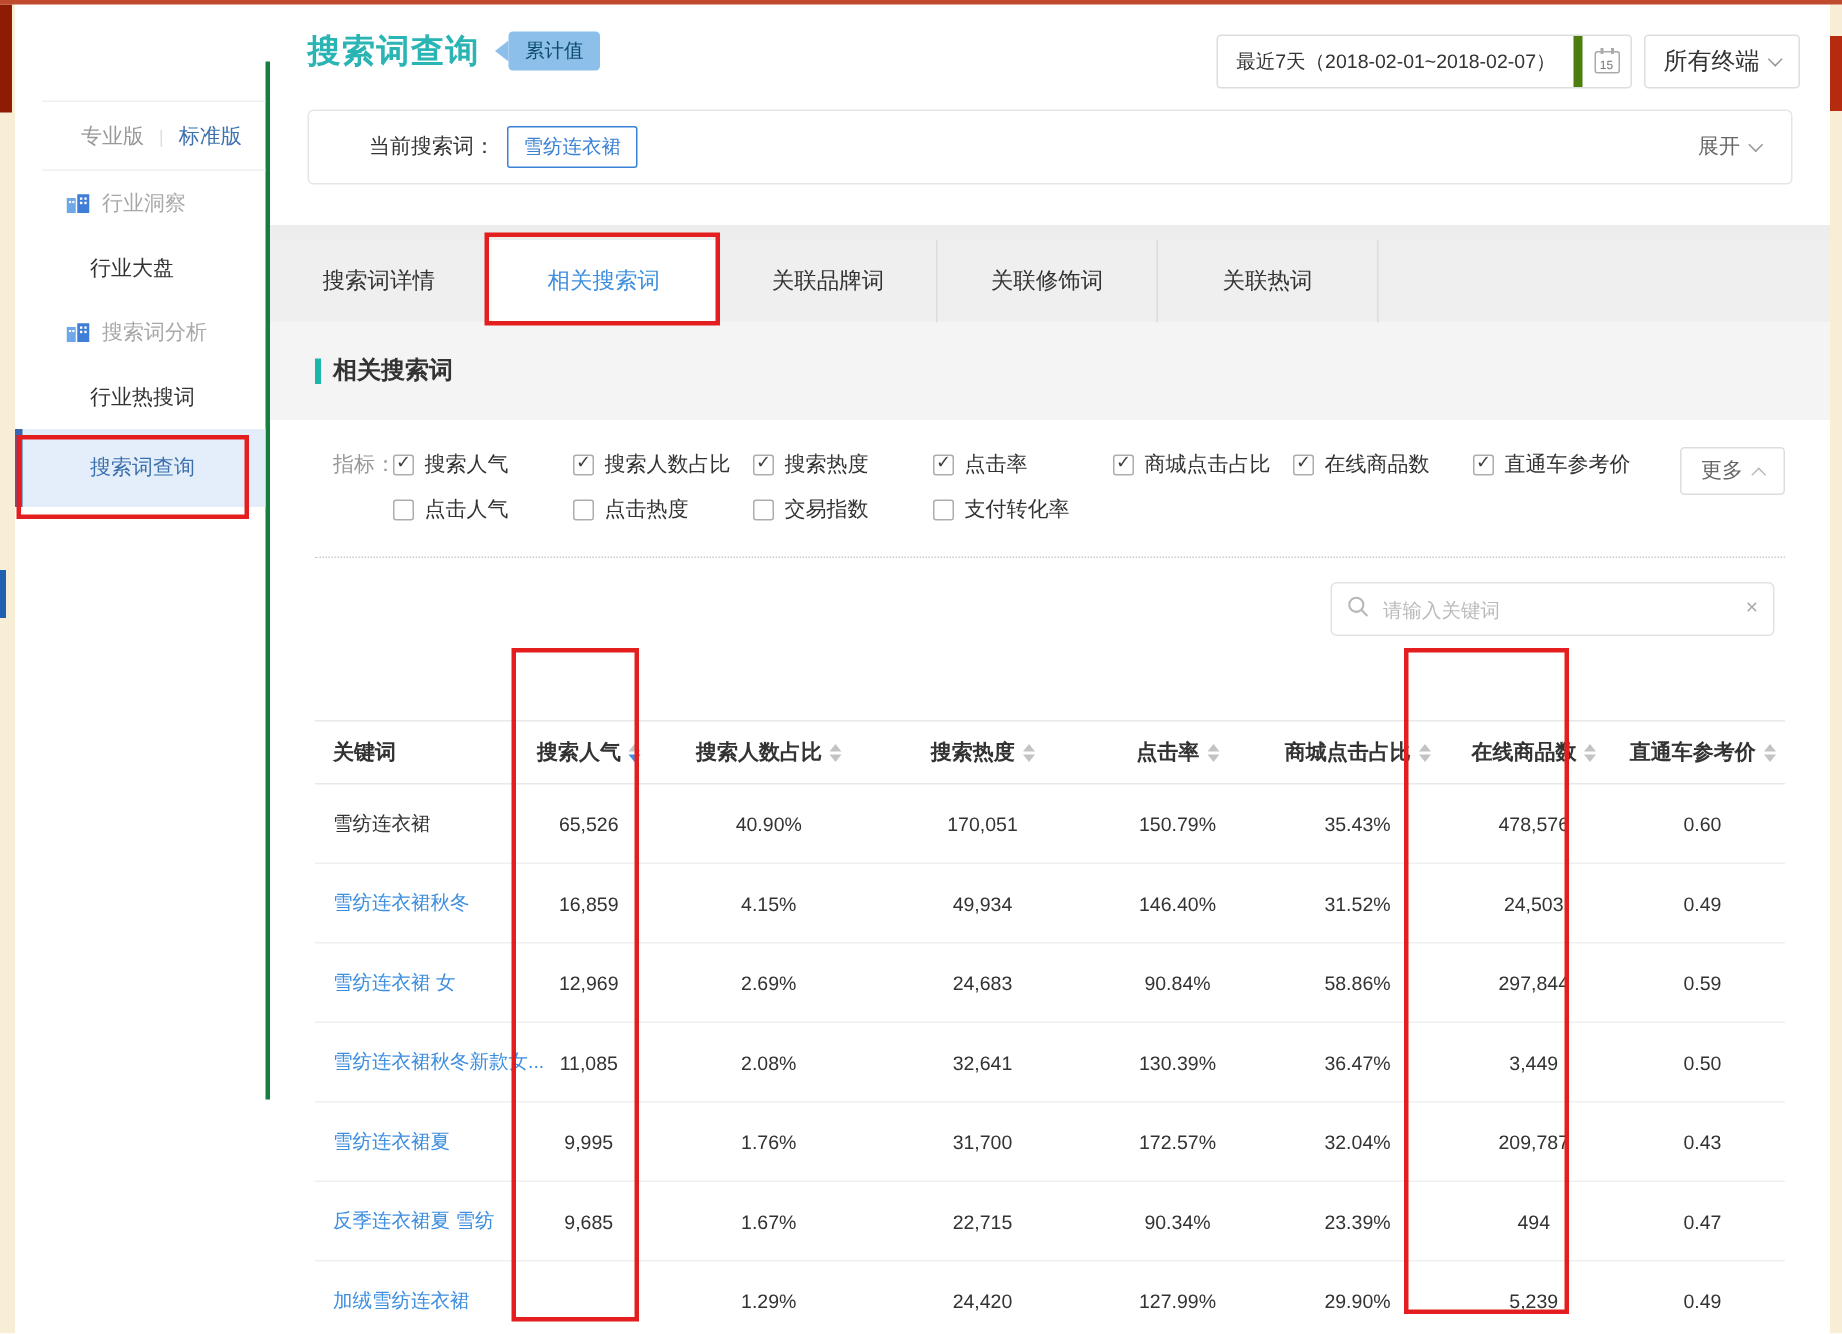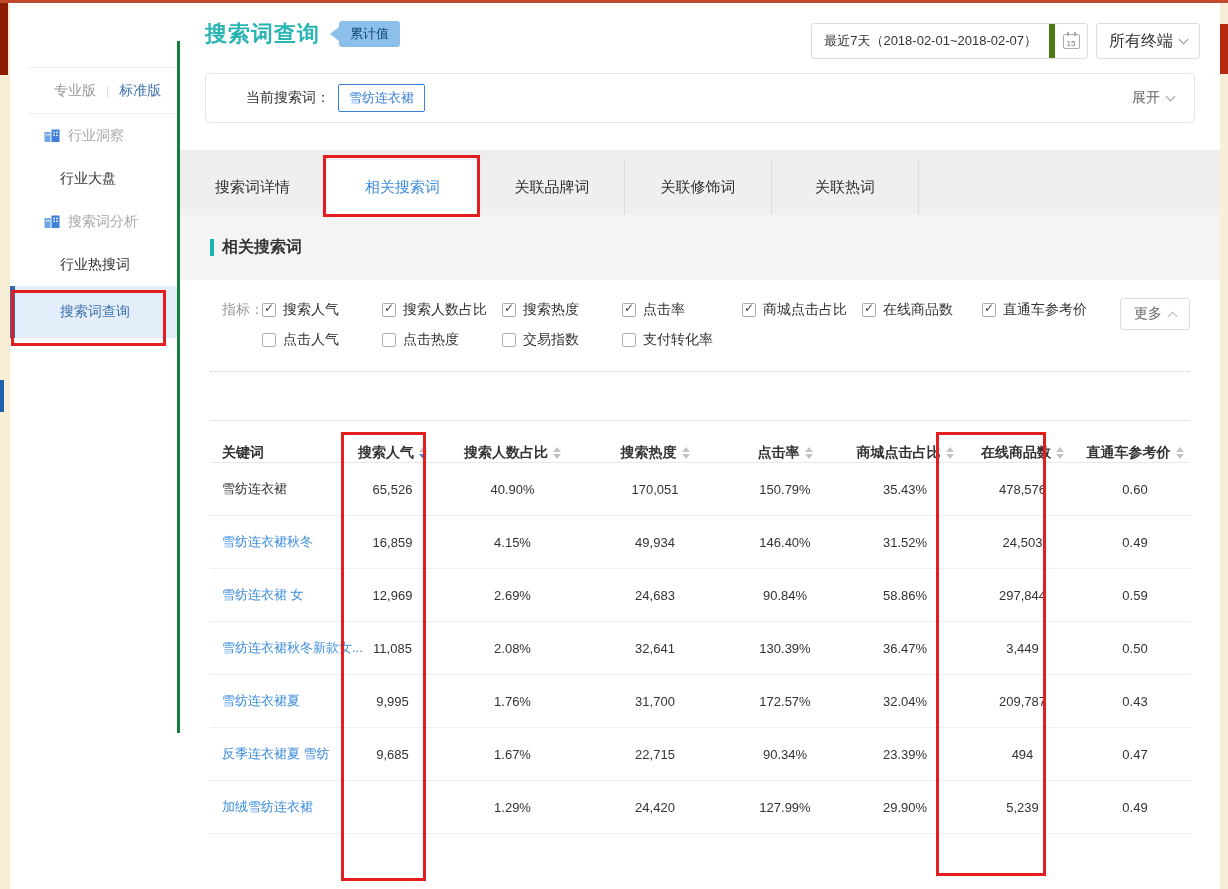--- a/index.html
+++ b/index.html
@@ -76,21 +76,21 @@
   .more-btn .chev{border-color:#bbb;}
   .dotted-sep{margin:16px 30px 0 30px;border-bottom:1px dotted #ccc;}
   .search-row{position:relative;height:60px;}
   .search-box{position:absolute;right:37px;top:16px;width:296px;height:36px;}
   .search-input{width:100%;height:100%;border:1px solid #e2e2e2;border-radius:4px;padding:0 30px 0 34px;font-size:13px;color:#333;outline:none;}
   .search-input::placeholder{color:#bbb;}
   .search-mag{position:absolute;left:11px;top:9px;}
   .search-clear{position:absolute;right:11px;top:8px;font-size:14px;color:#aaa;cursor:pointer;}
   
   .tbl{margin:2px 30px 0 30px;}
-  .thead{display:flex;height:43px;align-items:flex-end;border-top:1px solid #e8e8e8;border-bottom:1px solid #e8e8e8;margin-top:48px;}
+  .thead{display:flex;height:43px;align-items:center;border-top:1px solid #e8e8e8;border-bottom:1px solid #e8e8e8;margin-top:48px;}
   .th{font-size:14px;font-weight:bold;color:#333;display:flex;align-items:center;justify-content:center;white-space:nowrap;cursor:pointer;}
   .tr{display:flex;height:53px;align-items:center;border-bottom:1px solid #efefef;font-size:13px;color:#333;}
   .td{text-align:center;white-space:nowrap;}
   .c0{width:135px;text-align:left;padding-left:12px;justify-content:flex-start;}
   .c1{width:95px;} .c2{width:145px;} .c3{width:140px;} .c4{width:120px;}
   .c5{width:120px;} .c6{width:115px;} .c7{width:110px;}
   .kw-link{color:var(--blue);cursor:pointer;}
   .sorts{display:inline-flex;flex-direction:column;margin-left:5px;}
   .tri-up{width:0;height:0;border:4px solid transparent;border-bottom:5px solid #c3c3c3;border-top:none;margin-bottom:2px;}
   .tri-down{width:0;height:0;border:4px solid transparent;border-top:5px solid #c3c3c3;border-bottom:none;}
@@ -271,20 +271,32 @@
     <span class="cb"></span>
     <span class="metric-label">支付转化率</span>
   </label>
         </div>
       <div class="more-btn">
         <span>更多</span>
         <span class="chev up"></span>
       </div>
     </div>
     <div class="dotted-sep"></div>
+    <div class="search-row">
+      <div class="search-box">
+        <input class="search-input" type="text" placeholder="请输入关键词" style="">
+        <span class="search-mag">
+          <svg width="15" height="15" viewBox="0 0 15 15">
+              <circle cx="6.2" cy="6.2" r="4.7" fill="none" stroke="#b8b8b8" stroke-width="1.4"></circle>
+              <line x1="9.8" y1="9.8" x2="13.6" y2="13.6" stroke="#b8b8b8" stroke-width="1.4"></line>
+            </svg>
+        </span>
+        <span class="search-clear">×</span>
+      </div>
+    </div>
     <div class="tbl">
       <div class="thead">
           <div class="th c0">
     <span>关键词</span>
 
   </div>
           <div class="th c1">
     <span>搜索人气</span>
     <span class="sorts">
               <i class="tri-up"></i>

